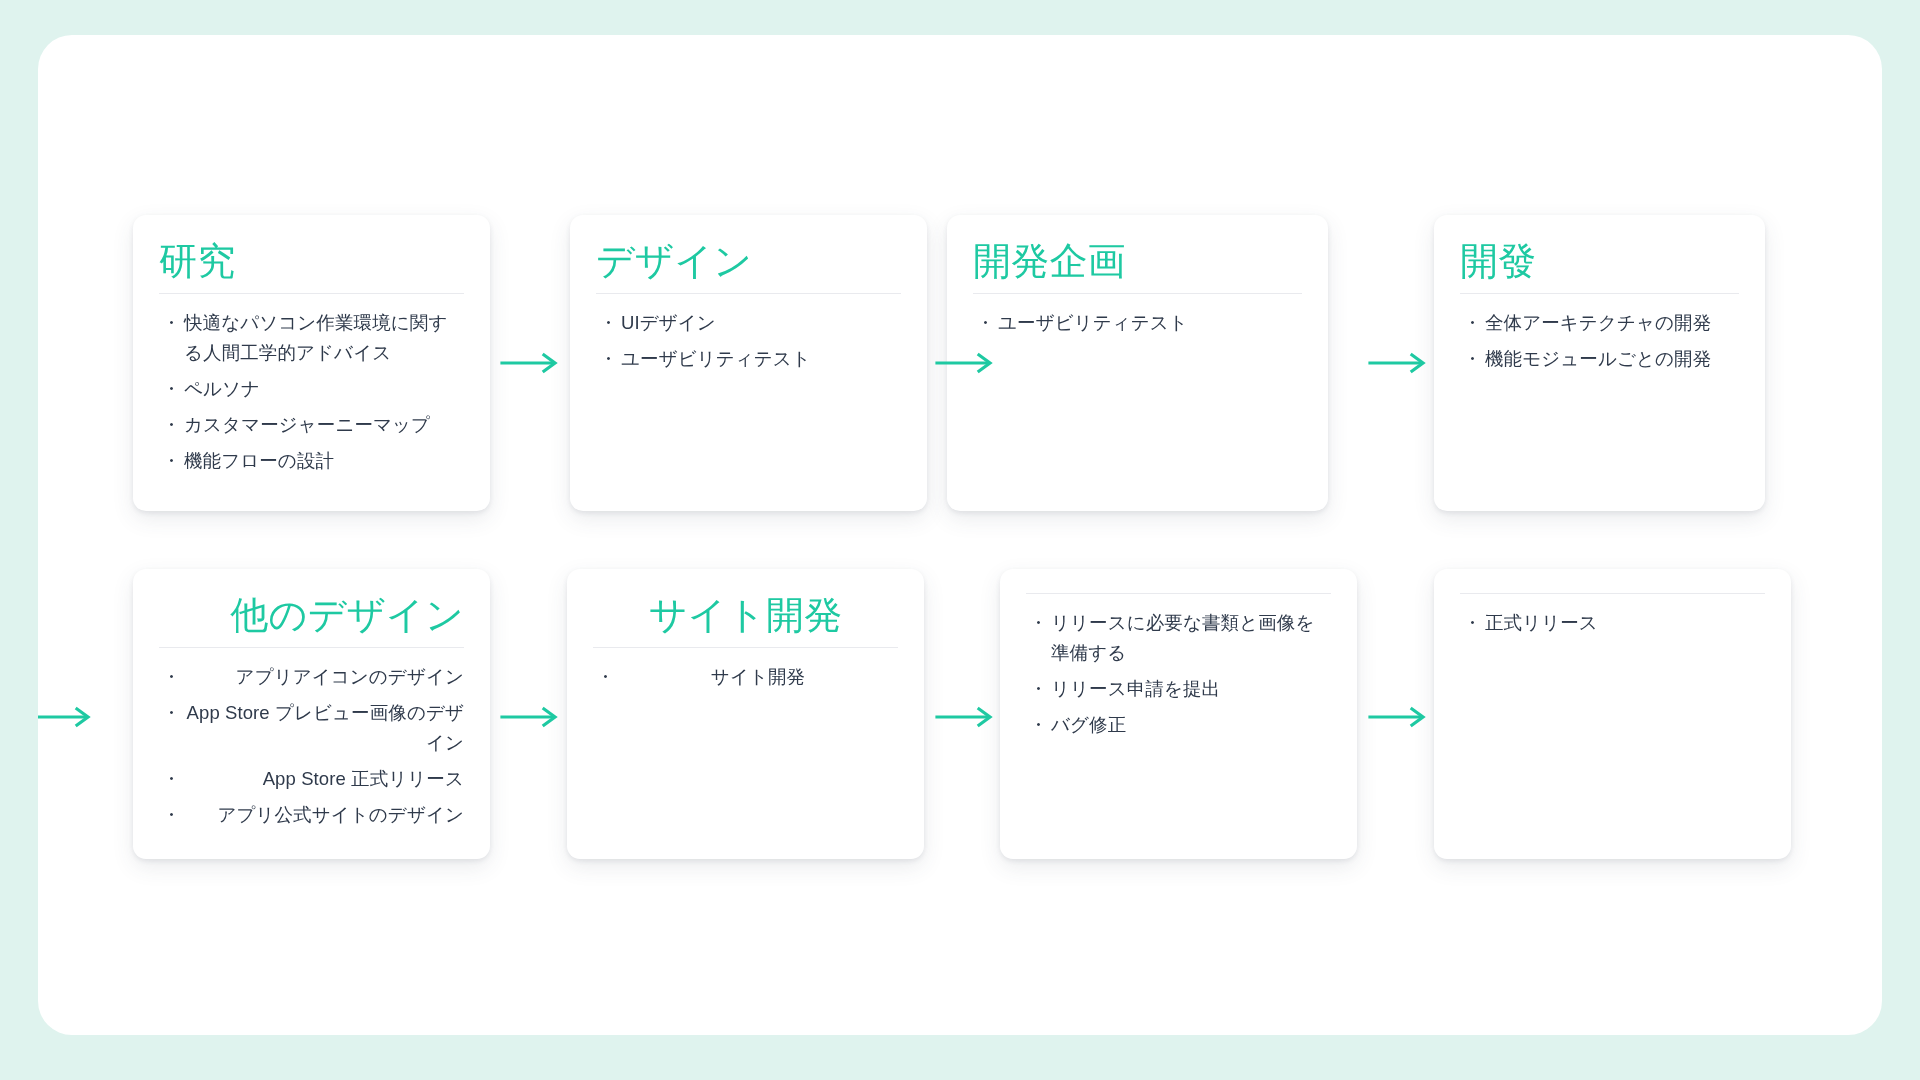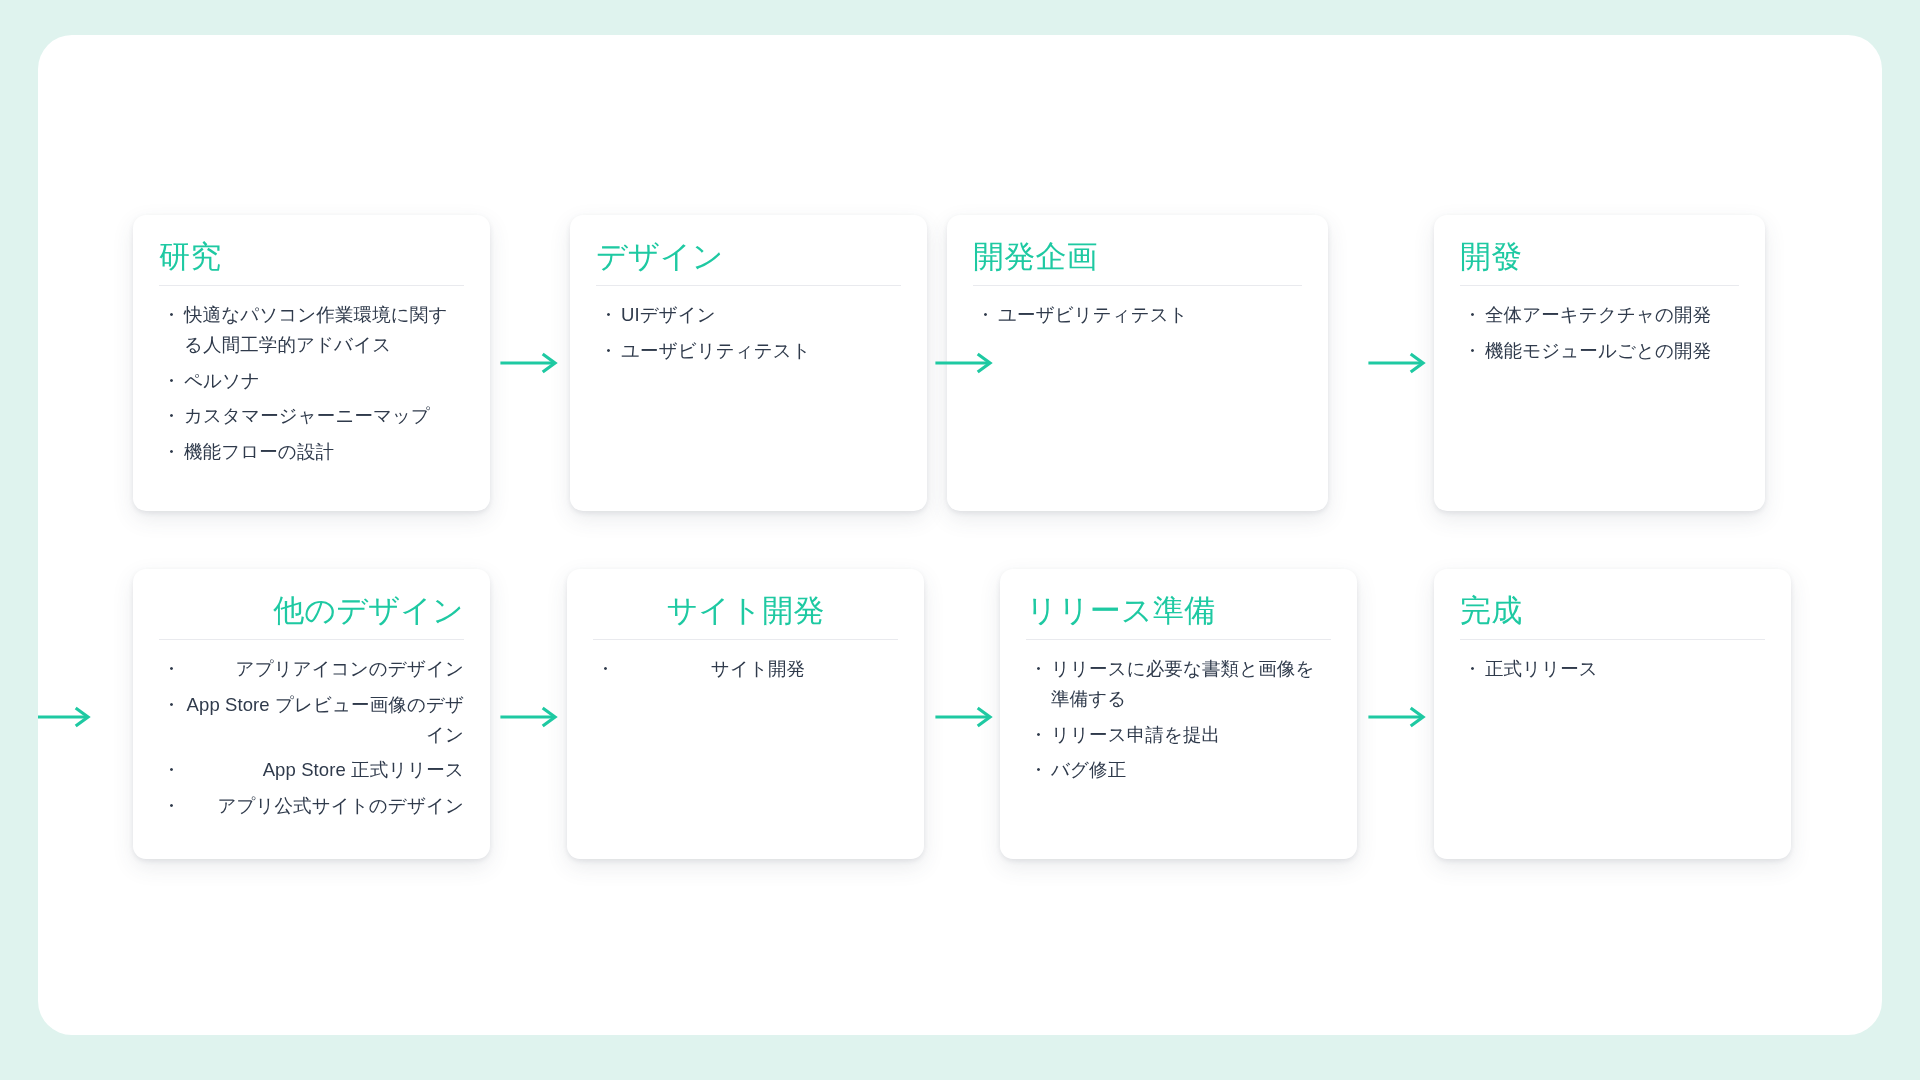--- a/index.html
+++ b/index.html
@@ -38,21 +38,21 @@
     background: #ffffff;
     border-radius: 13px;
     box-shadow: 0 2px 5px rgba(60,70,90,0.10),
                 0 8px 22px rgba(60,70,90,0.10);
     box-sizing: border-box;
     padding: 24px 26px 20px 26px;
   }
 
   .card-title {
     color: #1ec9a2;
-    font-size: 31px;
+    font-size: 38px;
     line-height: 1.18;
     font-weight: 400;
     letter-spacing: 0.2px;
     white-space: nowrap;
     margin: 0 0 9px 0;
   }
 
   .card-divider {
     height: 1px;
     background: #e9eaee;
@@ -142,30 +142,28 @@
         </ul>
       </div>
       <div class="card" style="left: 529px; top: 534px; width: 357px; height: 290px; text-align: center;">
         <div class="card-title">サイト開発</div>
         <div class="card-divider"></div>
         <ul class="card-list">
           <li><span class="bullet">・</span><span>サイト開発</span></li>
         </ul>
       </div>
       <div class="card" style="left: 962px; top: 534px; width: 357px; height: 290px;">
-        <div class="card-title">リリース準備</div>
         <div class="card-divider"></div>
         <ul class="card-list">
           <li><span class="bullet">・</span><span>リリースに必要な書類と画像を準備する</span></li>
           <li><span class="bullet">・</span><span>リリース申請を提出</span></li>
           <li><span class="bullet">・</span><span>バグ修正</span></li>
         </ul>
       </div>
       <div class="card" style="left: 1396px; top: 534px; width: 357px; height: 290px;">
-        <div class="card-title">完成</div>
         <div class="card-divider"></div>
         <ul class="card-list">
           <li><span class="bullet">・</span><span>正式リリース</span></li>
         </ul>
       </div>
       <div class="arrow" style="left: 462px; top: 315px;">
         <svg width="62" height="26" viewBox="0 0 62 26" fill="none">
           <path d="M2 13 H52" stroke="#1ec9a2" stroke-width="3.2" stroke-linecap="square"></path>
           <path d="M44 5 L55 13 L44 21" stroke="#1ec9a2" stroke-width="3.2" stroke-linecap="square" stroke-linejoin="miter" fill="none"></path>
         </svg>

